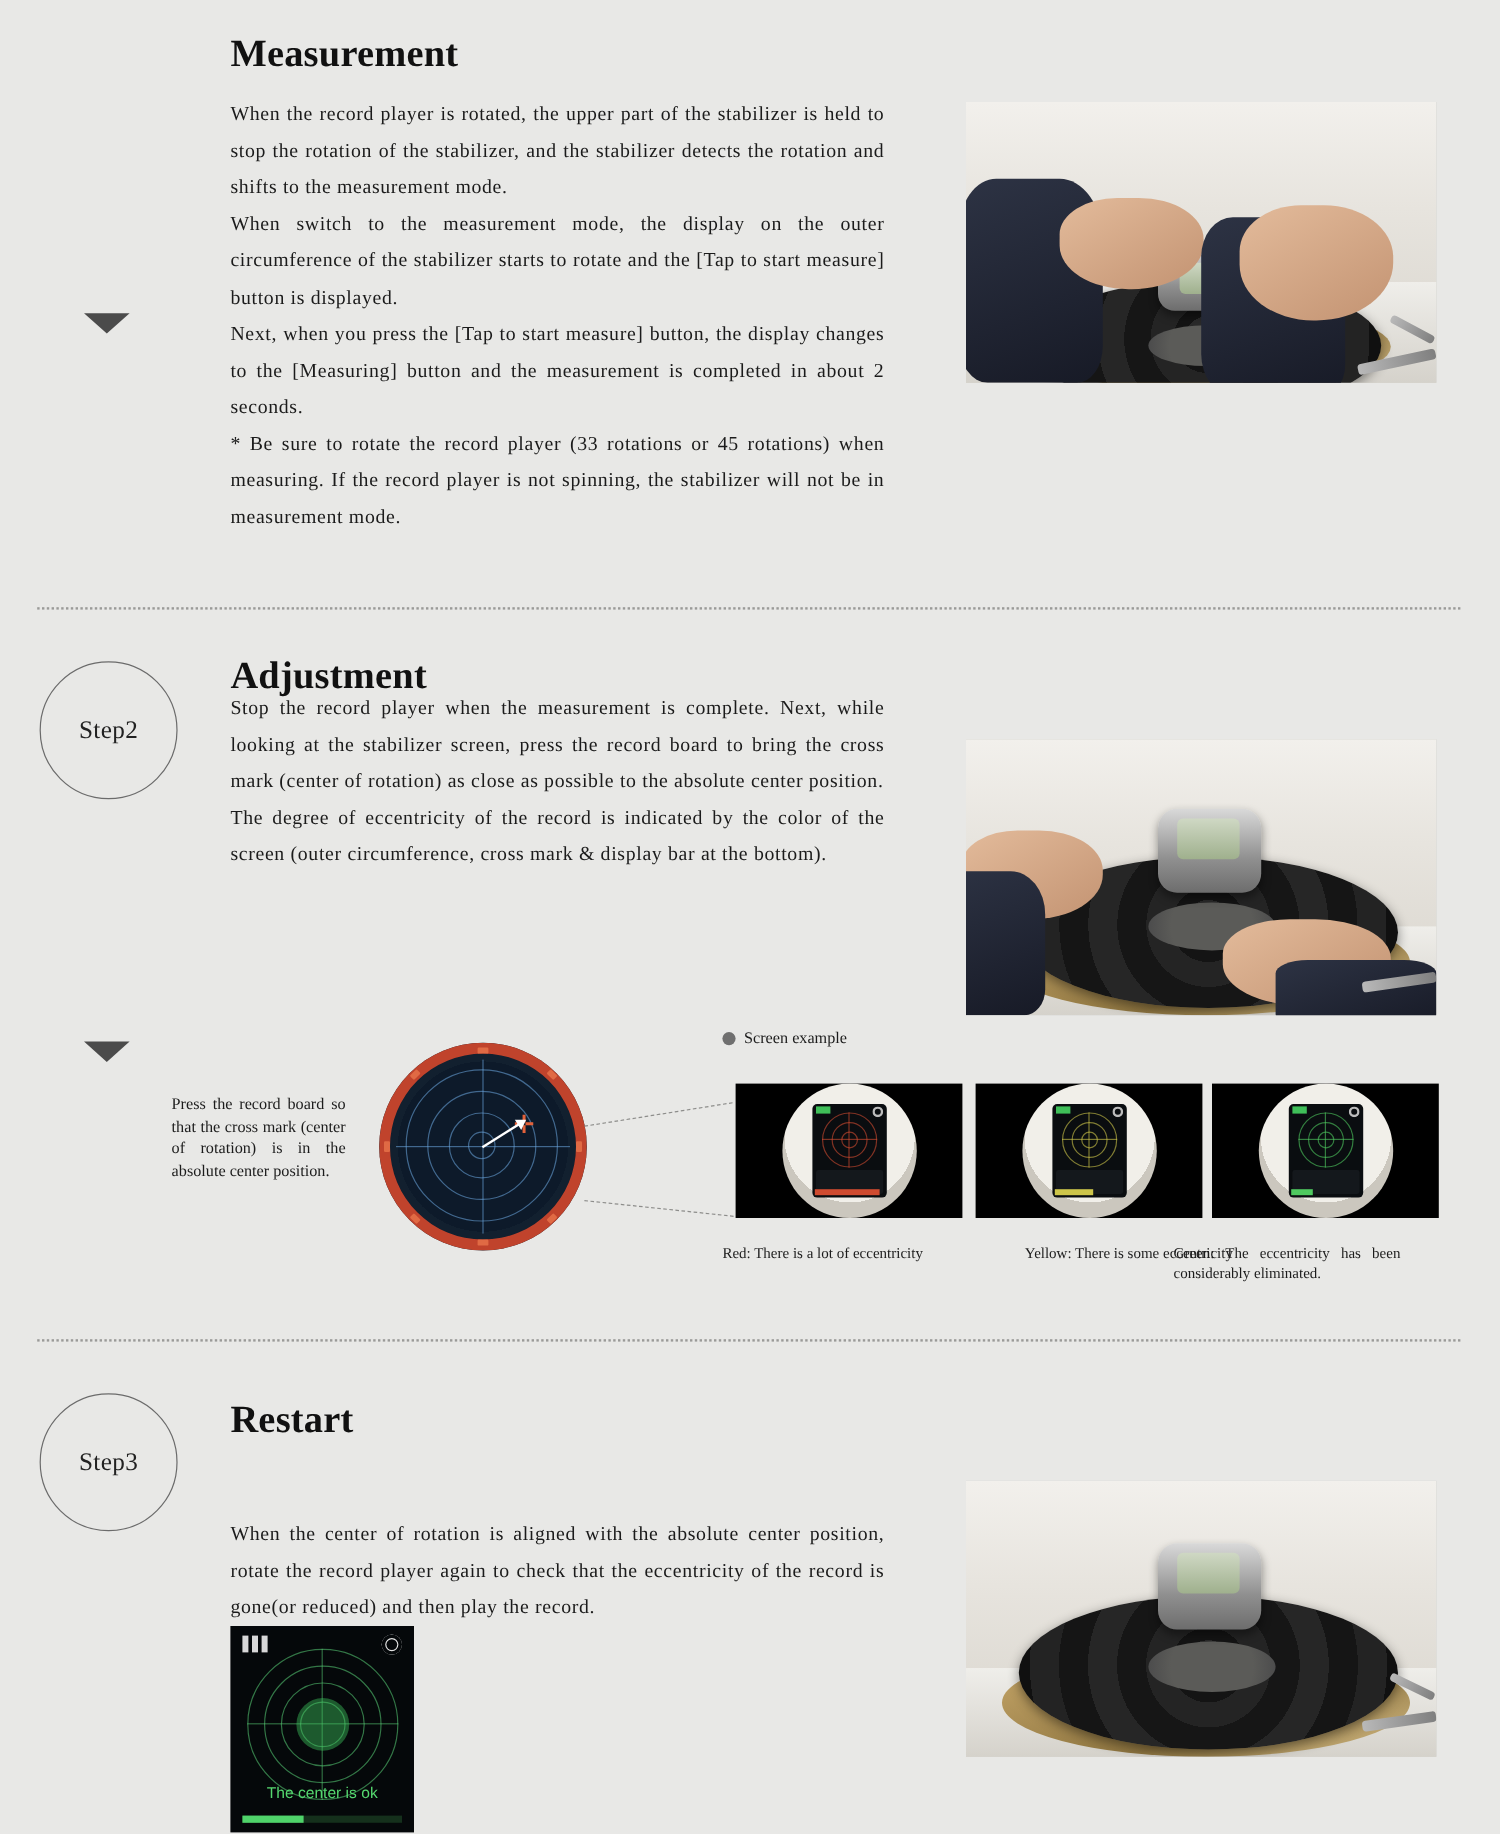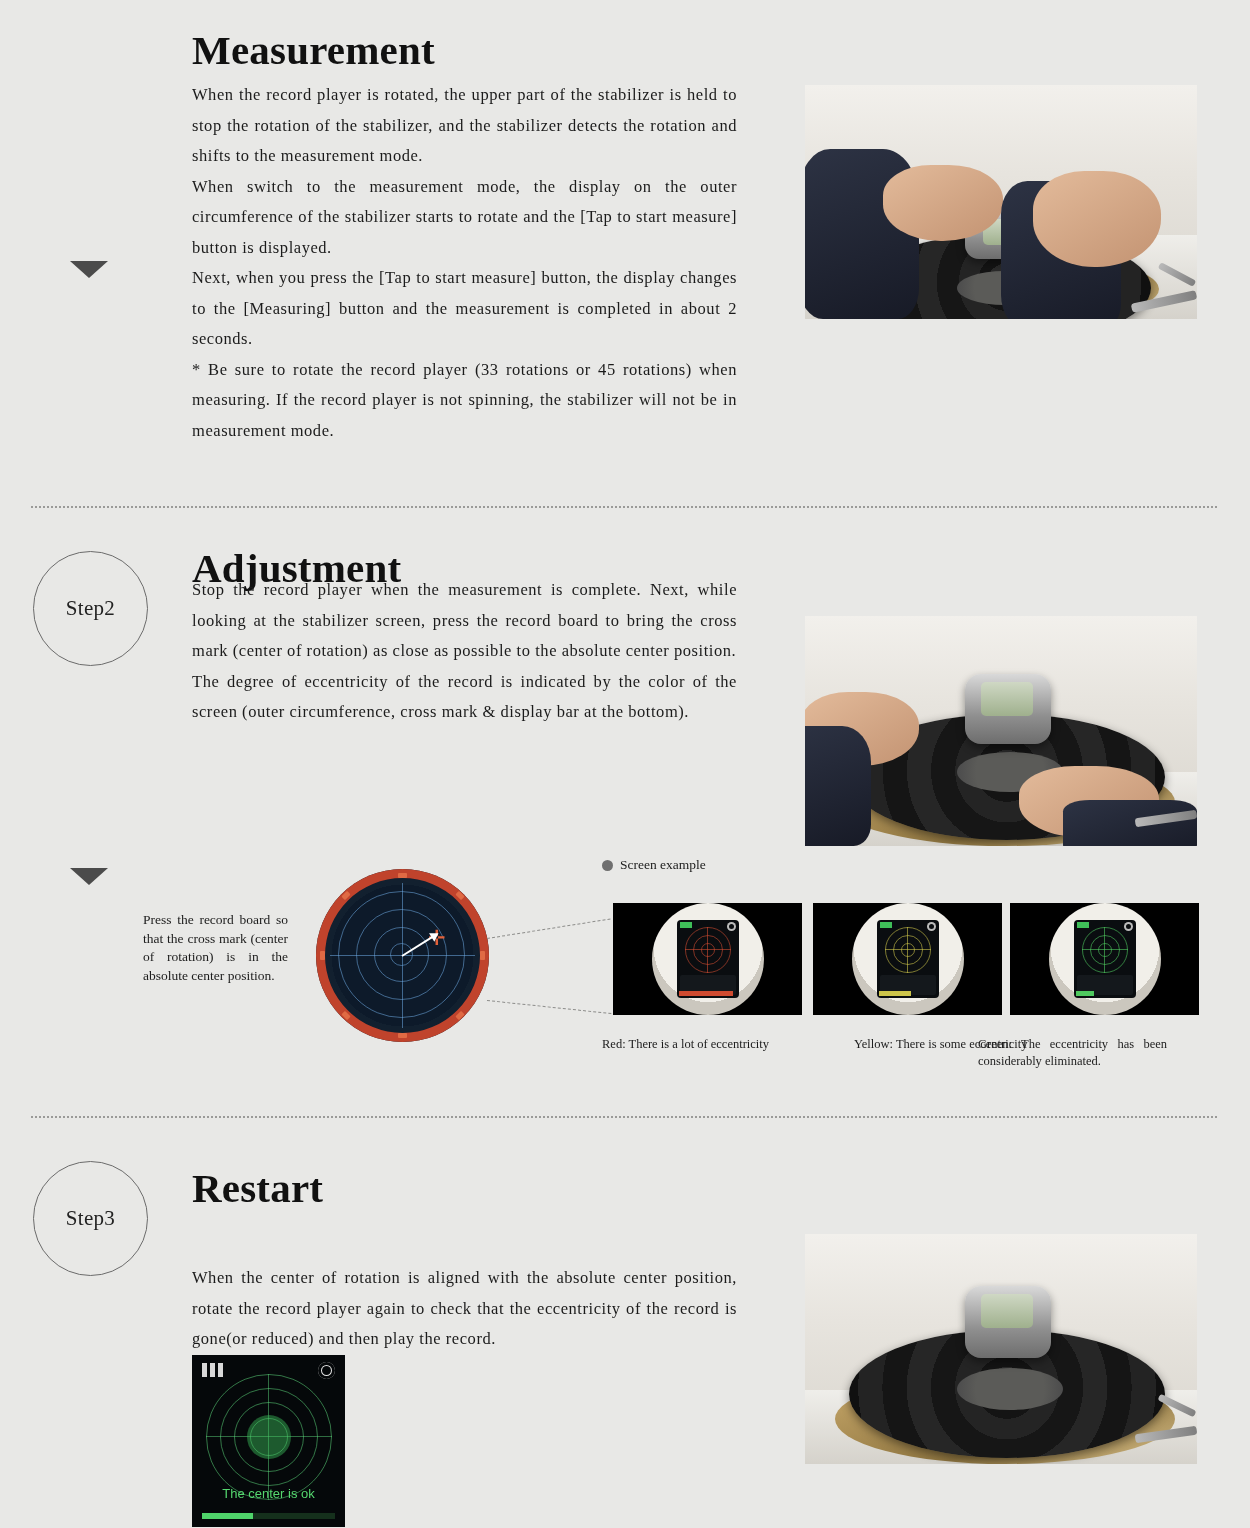--- a/index.html
+++ b/index.html
@@ -41,21 +41,21 @@
     width: 0;
     height: 0;
     border-left: 19px solid transparent;
     border-right: 19px solid transparent;
     border-top: 17px solid #4b4b4b;
   }
 
   
   .heading {
     position: absolute;
-    font-size: 41px;
+    font-size: 32px;
     font-weight: bold;
     letter-spacing: .2px;
     color: #111;
   }
 
   
   .body-copy {
     position: absolute;
     width: 545px;
     font-size: 16.5px;

